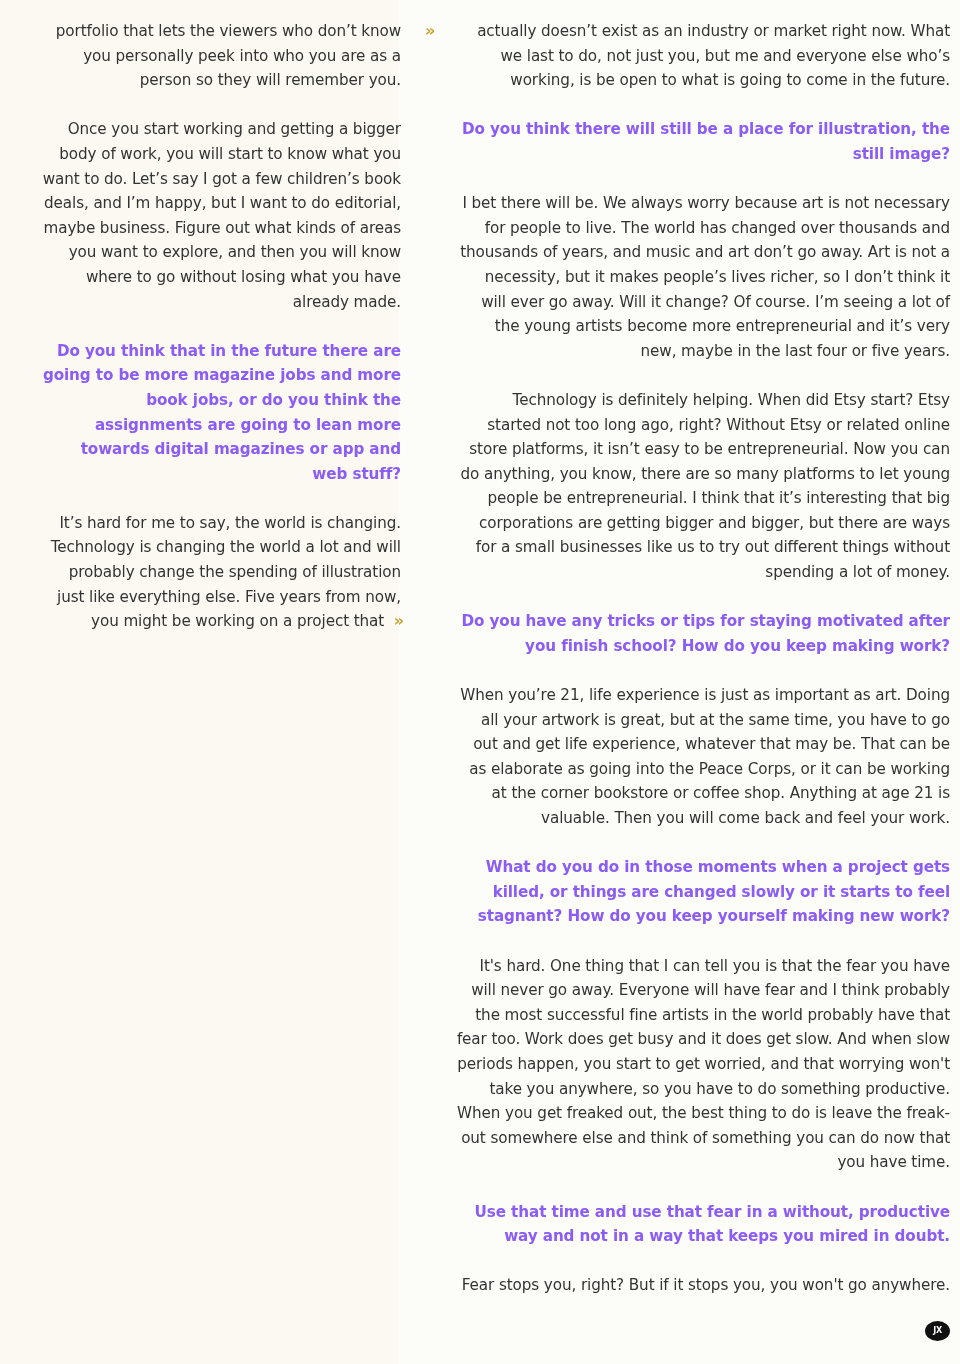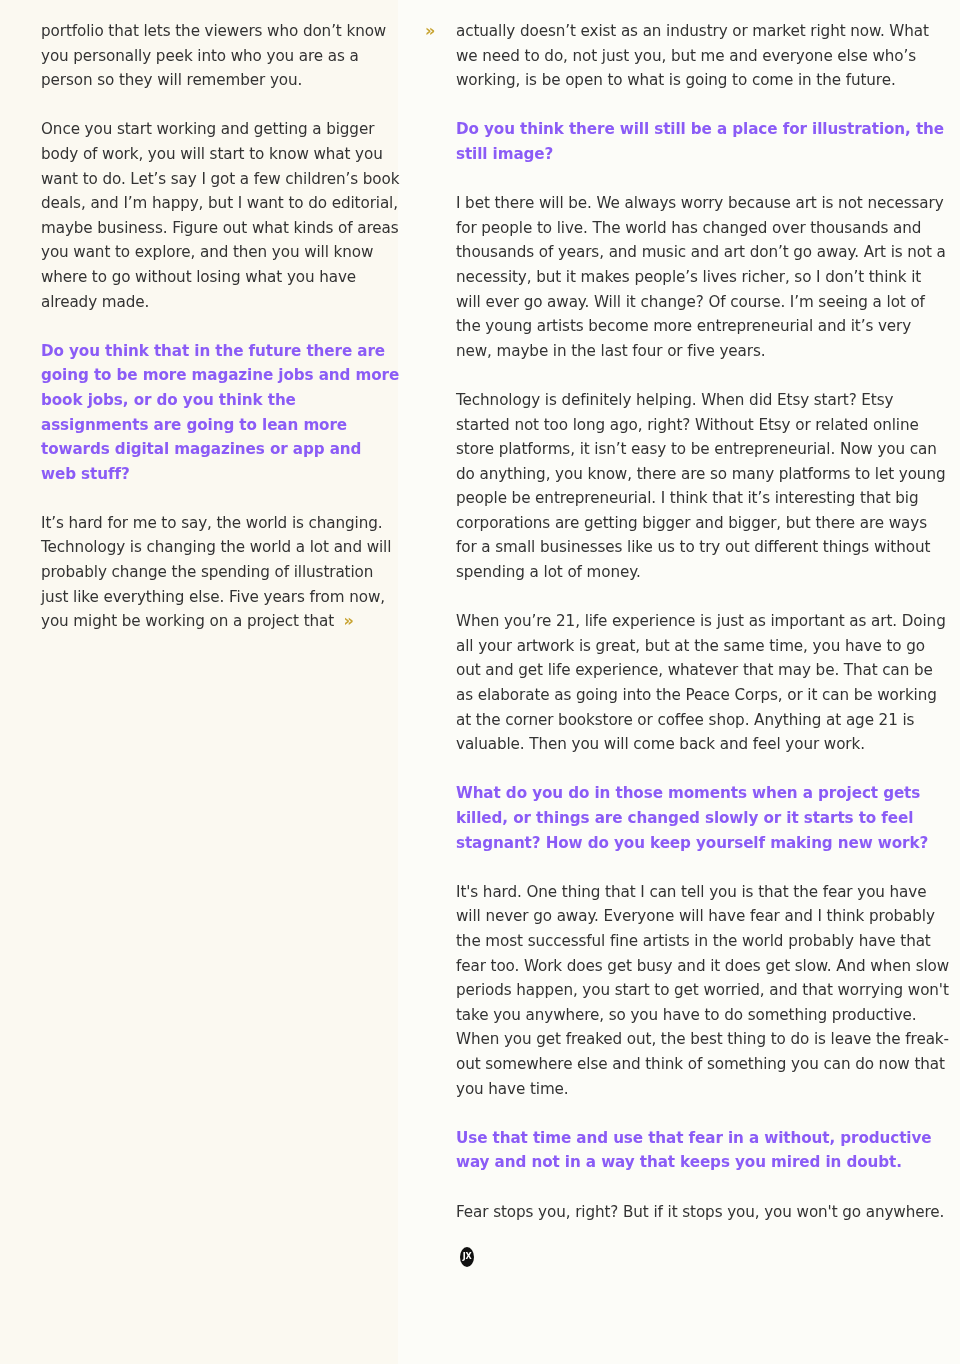--- a/index.html
+++ b/index.html
@@ -1,50 +1,51 @@
 <!DOCTYPE html>
 <html><head>
 <meta charset="utf-8">
 <style>
   html, body { margin:0; padding:0; }
   body { width:960px; height:1364px; position:relative; overflow:hidden;
          background:#fbfaf5; font-family:"DejaVu Sans", sans-serif; color:#2a2a2a; }
   .leftcol { position:absolute; left:0; top:0; width:398px; height:1364px; background:#fbf9f1; }
   .rightbg { position:absolute; left:398px; top:0; width:562px; height:1364px; background:#fcfcf8; }
-  .col { position:absolute; font-size:15.2px; line-height:24.6px; letter-spacing:-0.1px; }
+  .col { position:absolute; font-size:15.2px; line-height:24.6px; letter-spacing:-0.1px;text-align:right; }
   .col p { margin:0 0 24.6px 0; }
   .left { left:41px; top:19px; width:360px; }
   .right { left:456px; top:19px; width:494px; }
   .q { font-weight:bold; color:#8b5cf6; }
   .a { color:#333; }
   .chev { color:#c8a432; font-weight:bold; letter-spacing:-3px; font-size:16px; }
   .chev-start { position:absolute; left:425px; top:19px; font-size:16px; line-height:24.6px; }
-  .jx { display:inline-flex; align-items:center; justify-content:center; width:14px; height:20px;
+  .jx { display:inline-flex; align-items:center; justify-content:center; width:25px; height:20px;
         border-radius:50%; background:#111; color:#fff; font-size:8px; font-weight:bold;
         margin-left:4px; margin-top:2px; letter-spacing:-0.3px; }
 </style>
 </head>
 <body>
 
 <div class="leftcol"></div>
 <div class="rightbg"></div>
 
 <div class="col left">
   <p class="a">portfolio that lets the viewers who don’t know you personally peek into who you are as a person so they will remember you.</p>
   <p class="a">Once you start working and getting a bigger body of work, you will start to know what you want to do. Let’s say I got a few children’s book deals, and I’m happy, but I want to do editorial, maybe business. Figure out what kinds of areas you want to explore, and then you will know where to go without losing what you have already made.</p>
   <p class="q">Do you think that in the future there are going to be more magazine jobs and more book jobs, or do you think the assignments are going to lean more towards digital magazines or app and web stuff?</p>
   <p class="a"><span>It’s hard for me to say, the world is changing. Technology is changing the world a lot and will probably change the spending of illustration just like everything else. Five years from now, you might be working on a project that</span>&nbsp;&nbsp;<span class="chev">»</span></p>
 </div>
 
 <span class="chev chev-start">»</span>
 
 <div class="col right">
-  <p class="a">actually doesn’t exist as an industry or market right now. What we need to do, not just you, but me and everyone else who’s working, is be open to what is going to come in the future.</p>
+  <p class="a">actually doesn’t exist as an industry or market right now. What we last to do, not just you, but me and everyone else who’s working, is be open to what is going to come in the future.</p>
   <p class="q">Do you think there will still be a place for illustration, the still image?</p>
   <p class="a">I bet there will be. We always worry because art is not necessary for people to live. The world has changed over thousands and thousands of years, and music and art don’t go away. Art is not a necessity, but it makes people’s lives richer, so I don’t think it will ever go away. Will it change? Of course. I’m seeing a lot of the young artists become more entrepreneurial and it’s very new, maybe in the last four or five years.</p>
   <p class="a">Technology is definitely helping. When did Etsy start? Etsy started not too long ago, right? Without Etsy or related online store platforms, it isn’t easy to be entrepreneurial. Now you can do anything, you know, there are so many platforms to let young people be entrepreneurial. I think that it’s interesting that big corporations are getting bigger and bigger, but there are ways for a small businesses like us to try out different things without spending a lot of money.</p>
+  <p class="q">Do you have any tricks or tips for staying motivated after you finish school? How do you keep making work?</p>
   <p class="a">When you’re 21, life experience is just as important as art. Doing all your artwork is great, but at the same time, you have to go out and get life experience, whatever that may be. That can be as elaborate as going into the Peace Corps, or it can be working at the corner bookstore or coffee shop. Anything at age 21 is valuable. Then you will come back and feel your work.</p>
   <p class="q">What do you do in those moments when a project gets killed, or things are changed slowly or it starts to feel stagnant? How do you keep yourself making new work?</p>
   <p class="a">It's hard. One thing that I can tell you is that the fear you have will never go away. Everyone will have fear and I think probably the most successful fine artists in the world probably have that fear too. Work does get busy and it does get slow. And when slow periods happen, you start to get worried, and that worrying won't take you anywhere, so you have to do something productive. When you get freaked out, the best thing to do is leave the freak-out somewhere else and think of something you can do now that you have time.</p>
   <p class="q">Use that time and use that fear in a without, productive way and not in a way that keeps you mired in doubt.</p>
   <p class="a" style="margin-bottom:18px">Fear stops you, right? But if it stops you, you won't go anywhere.</p>
   <span class="jx">JX</span>
 </div>
 
 </body></html>

